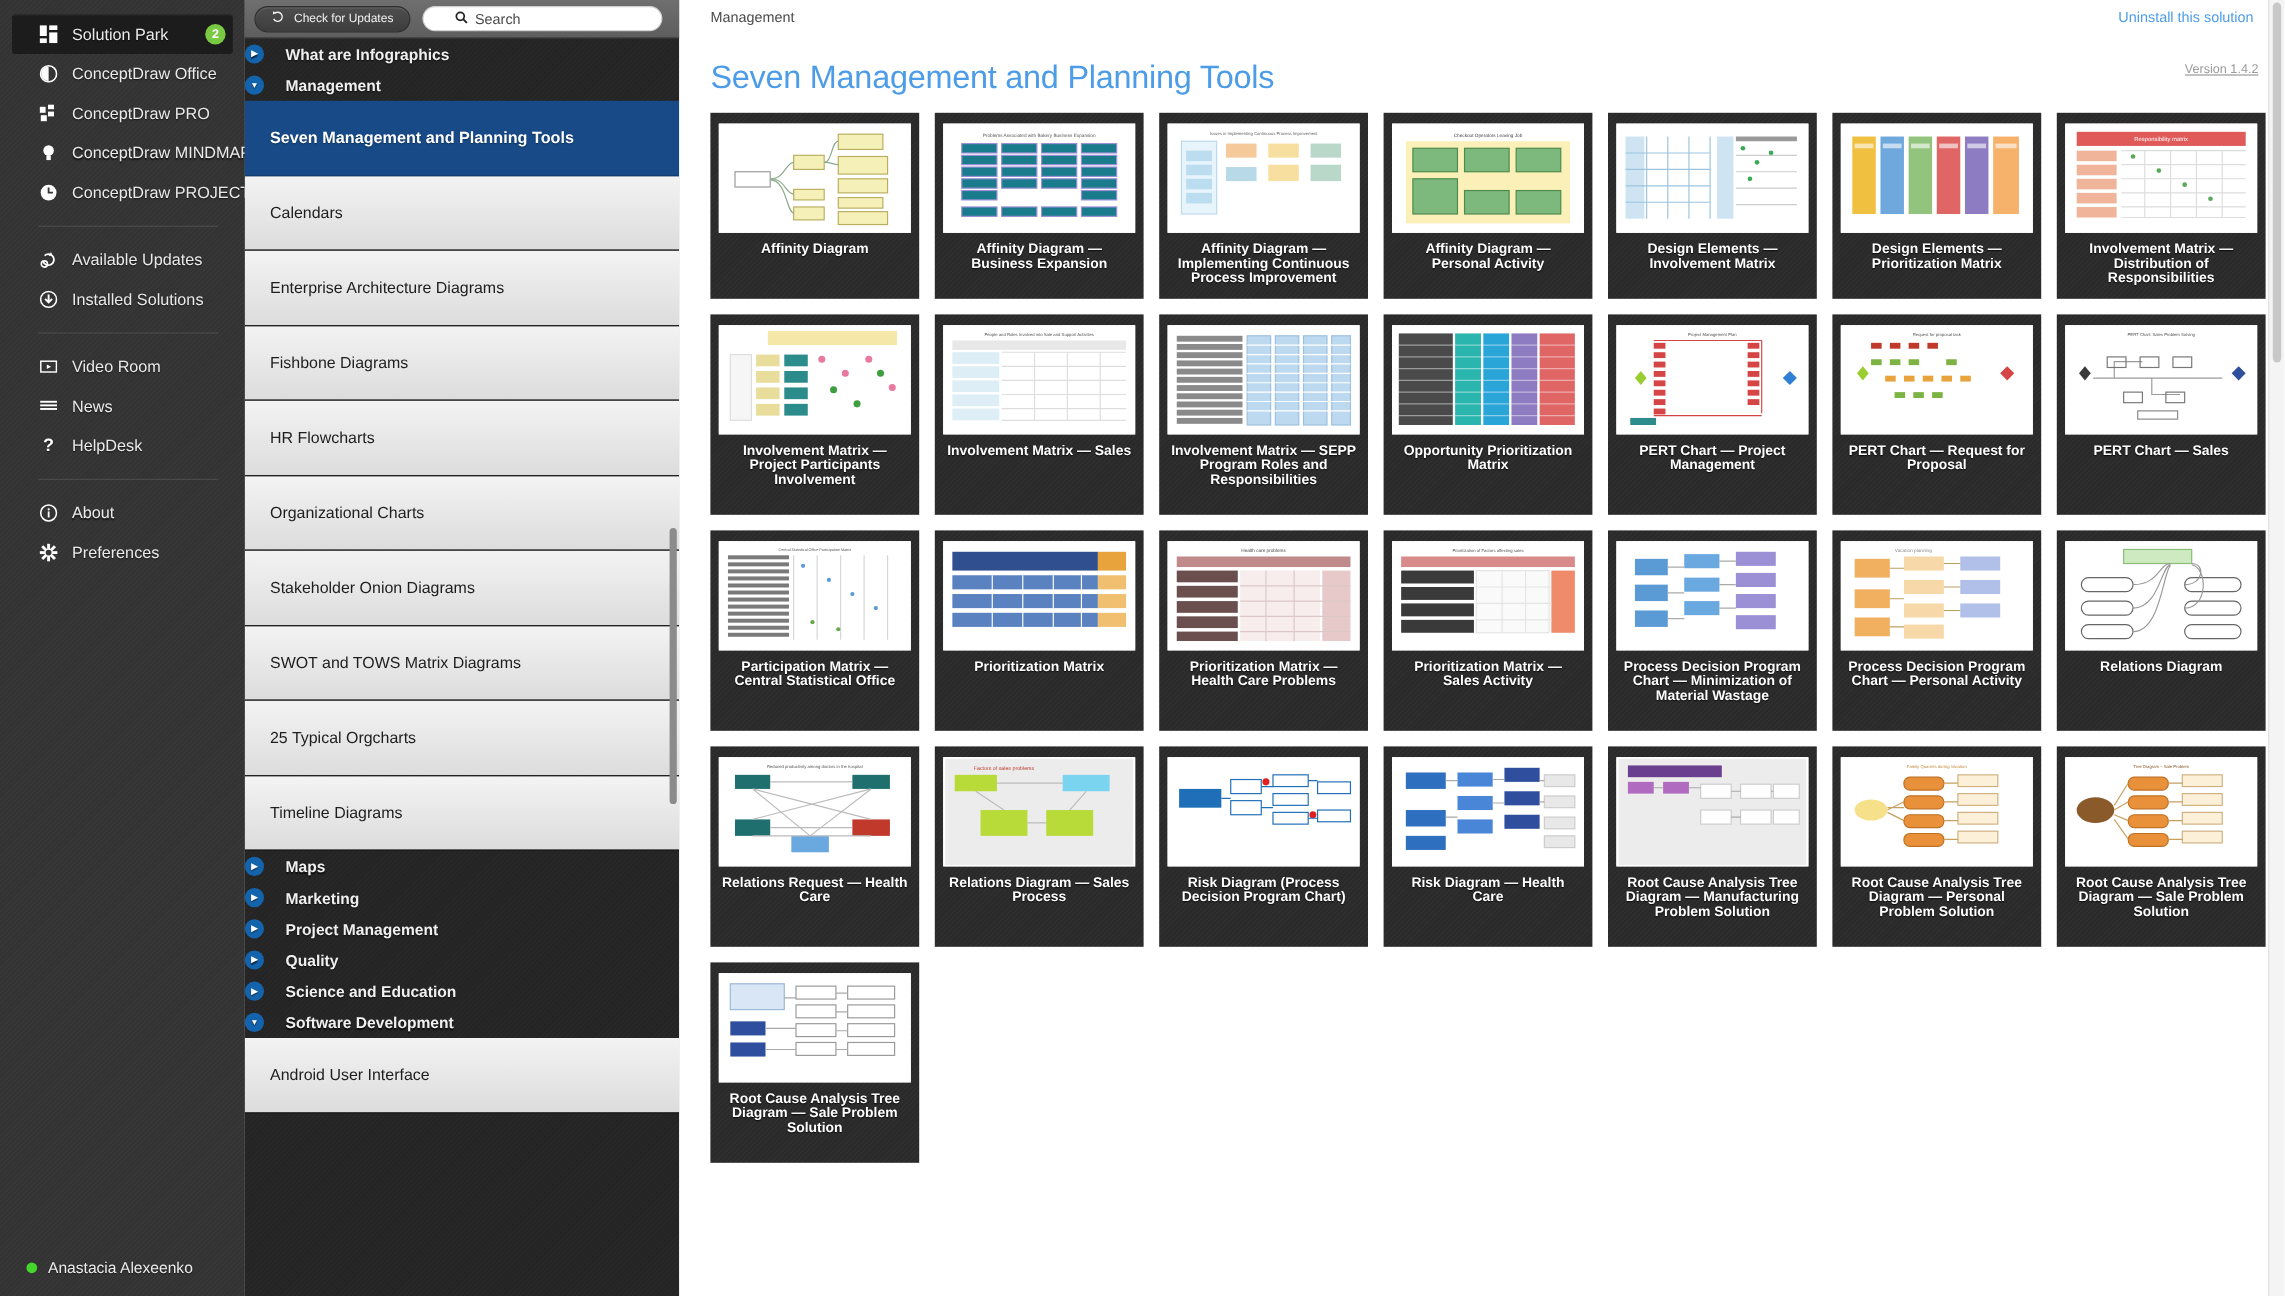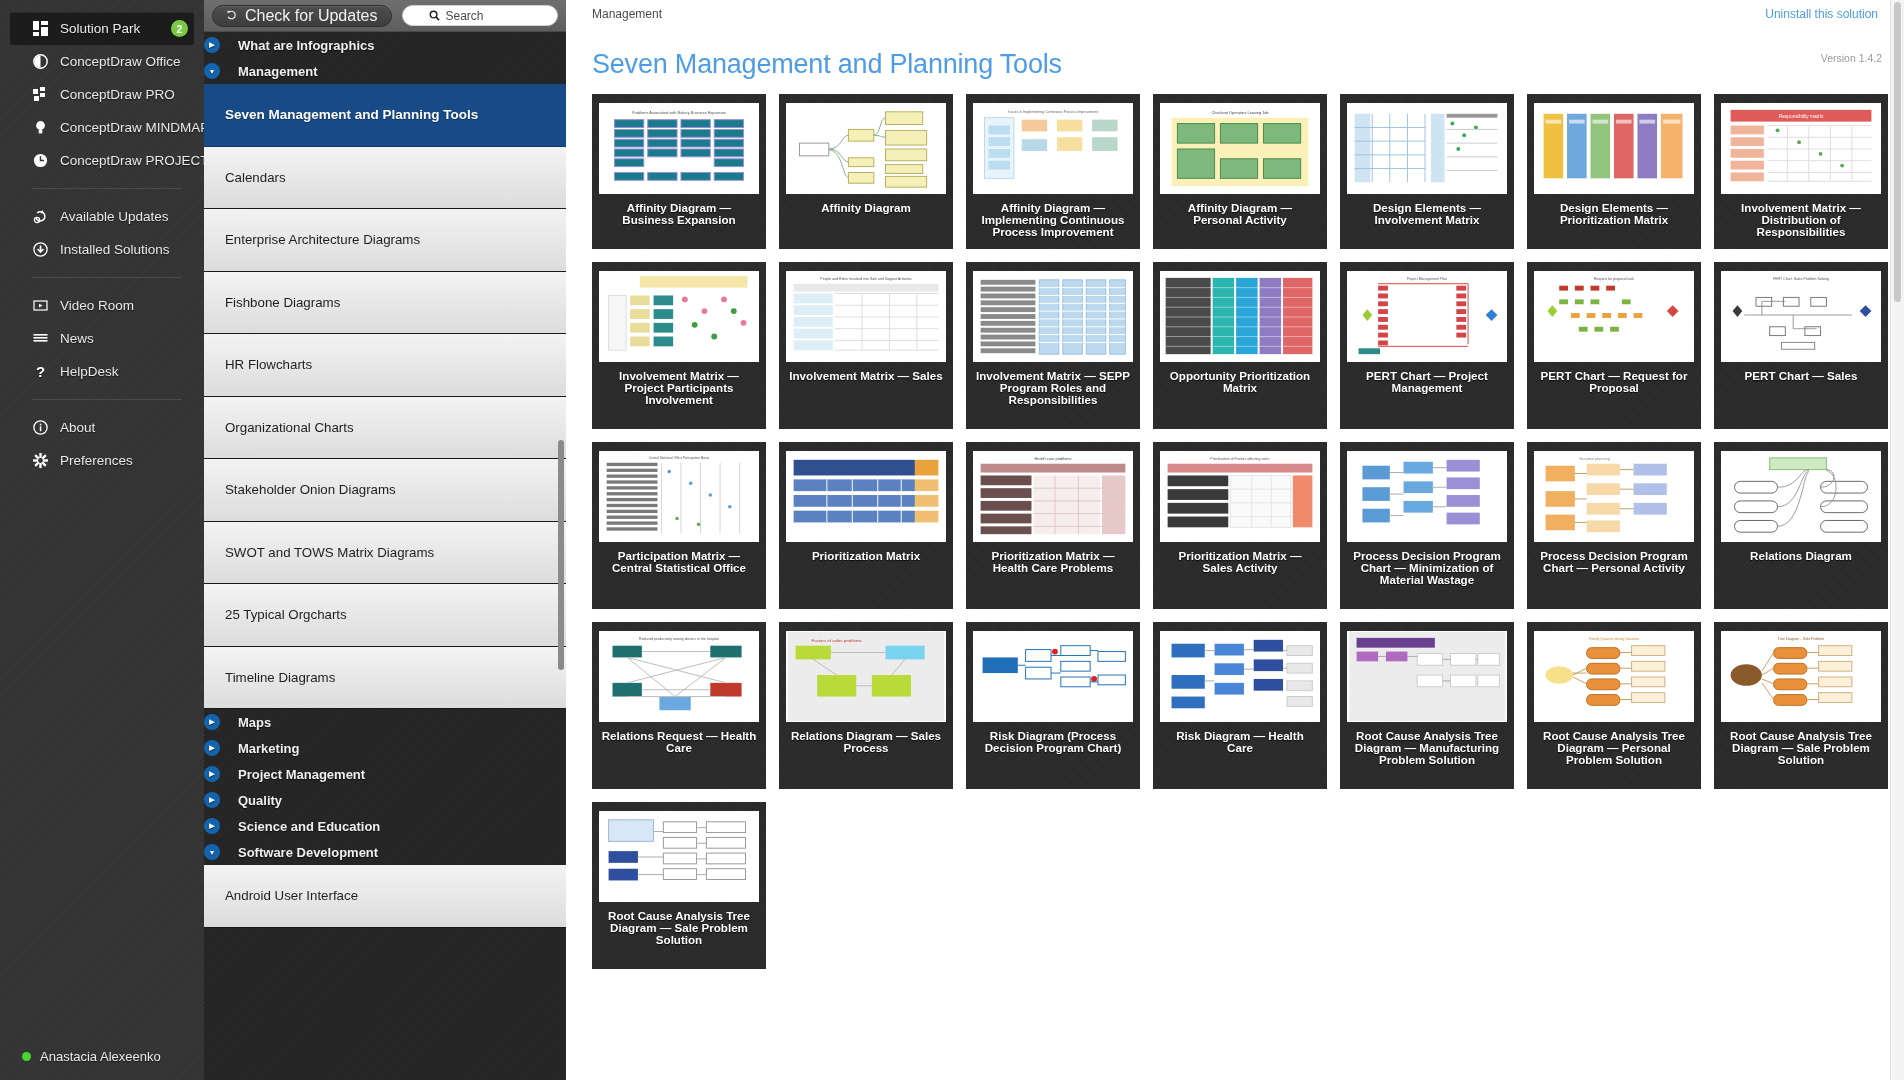--- a/index.html
+++ b/index.html
@@ -58,21 +58,21 @@
     position: absolute; top: 0; left: 0; right: 0; height: 32px;
     background: linear-gradient(#6f6f6f, #5e5e5e);
     display: flex; align-items: center; gap: 10px; padding: 0 8px;
     z-index: 6;
     border-bottom: 1px solid #4a4a4a;
   }
   .btn-updates {
     display: flex; align-items: center; gap: 7px;
     background: linear-gradient(#4e4e4e, #3d3d3d);
     border: 1px solid #2f2f2f; border-radius: 13px;
-    height: 22px; padding: 0 13px; color: #f2f2f2; font-size: 16px;
+    height: 22px; padding: 0 13px; color: #f2f2f2; font-size: 10px;
     box-shadow: 0 1px 0 rgba(255,255,255,0.12) inset;
     white-space: nowrap;
   }
   .search-box {
     flex: 1; height: 21px; background: #fff; border-radius: 11px;
     display: flex; align-items: center; gap: 6px; padding: 0 26px;
     border: 1px solid #d0d0d0; max-width: 200px;
   }
   .search-box .ph { font-size: 12px; color: #4a4a4a; }
 
@@ -124,21 +124,21 @@
   .breadcrumb { font-size: 12px; color: #4a4a4a; }
   .uninstall-link {
     margin-left: auto; font-size: 12px; color: #4d9ce8;
   }
   .sol-title {
     margin: 28px 0 0 26px; font-size: 27px; color: #4d9ce8; font-weight: normal;
     letter-spacing: -0.2px;
   }
   .version {
     position: absolute; right: 22px; top: 52px;
-    font-size: 10.5px; color: #9a9a9a;
+    font-size: 10.5px; color: #9a9a9a; text-decoration: underline;
   }
   .grid {
     display: flex; flex-wrap: wrap; gap: 13px;
     padding: 14px 0 0 26px; width: 1360px;
   }
   .tile {
     width: 174px; background:
       repeating-linear-gradient(135deg, rgba(255,255,255,0.02) 0 1px, rgba(0,0,0,0.03) 1px 3px),
       #2b2b2b;
     display: flex; flex-direction: column; align-items: center;
@@ -423,20 +423,39 @@
   <div class="main">
     <div class="main-head">
       <span class="breadcrumb">Management</span>
       <span class="uninstall-link">Uninstall this solution</span>
     </div>
 
     <h1 class="sol-title">Seven Management and Planning Tools</h1>
     <span class="version">Version 1.4.2</span>
 
     <div class="grid">
+
+      <div class="tile h1">
+        <div class="thumb">
+          <svg class="thumb-inner" viewBox="0 0 160 91">
+              <rect width="160" height="91" fill="#fff"></rect>
+            <rect x="12" y="40" width="30" height="13" fill="#fff" stroke="#999"></rect>
+            <rect x="62" y="26" width="26" height="12" fill="#f5f0b8" stroke="#b9ae5e"></rect>
+            <rect x="62" y="55" width="26" height="9" fill="#f5f0b8" stroke="#b9ae5e"></rect>
+            <rect x="62" y="70" width="26" height="11" fill="#f5f0b8" stroke="#b9ae5e"></rect>
+            <rect x="100" y="8" width="38" height="13" fill="#f5f0b8" stroke="#b9ae5e"></rect>
+            <rect x="100" y="27" width="42" height="15" fill="#f5f0b8" stroke="#b9ae5e"></rect>
+            <rect x="100" y="46" width="42" height="12" fill="#f5f0b8" stroke="#b9ae5e"></rect>
+            <rect x="100" y="62" width="38" height="9" fill="#f5f0b8" stroke="#b9ae5e"></rect>
+            <rect x="100" y="74" width="42" height="11" fill="#f5f0b8" stroke="#b9ae5e"></rect>
+            <path d="M42 46 C55 46 55 32 62 32 M42 46 C55 46 55 59 62 59 M42 47 C56 47 56 75 62 75 M88 32 C95 32 94 14 100 14 M88 32 C95 32 95 34 100 34" stroke="#8aab8a" fill="none"></path>
+          </svg>
+        </div>
+        <div class="tile-label">Affinity Diagram</div>
+      </div>
 
       <div class="tile h1">
         <div class="thumb">
           <svg class="thumb-inner" viewBox="0 0 160 91">
               <rect width="160" height="91" fill="#fff"></rect>
             <text x="80" y="10" font-size="4" fill="#555" text-anchor="middle">Problems Associated with Bakery Business Expansion</text>
             <g fill="#1a7b8c" stroke="#9b8fd6" stroke-width="1">
               <rect x="14" y="16" width="30" height="8"></rect>
                 <rect x="14" y="26" width="30" height="8"></rect>
                 <rect x="14" y="36" width="30" height="8"></rect>
@@ -462,39 +481,20 @@
             </g>
           </svg>
         </div>
         <div class="tile-label">Affinity Diagram — Business Expansion</div>
       </div>
 
       <div class="tile h1">
         <div class="thumb">
           <svg class="thumb-inner" viewBox="0 0 160 91">
               <rect width="160" height="91" fill="#fff"></rect>
-            <rect x="12" y="40" width="30" height="13" fill="#fff" stroke="#999"></rect>
-            <rect x="62" y="26" width="26" height="12" fill="#f5f0b8" stroke="#b9ae5e"></rect>
-            <rect x="62" y="55" width="26" height="9" fill="#f5f0b8" stroke="#b9ae5e"></rect>
-            <rect x="62" y="70" width="26" height="11" fill="#f5f0b8" stroke="#b9ae5e"></rect>
-            <rect x="100" y="8" width="38" height="13" fill="#f5f0b8" stroke="#b9ae5e"></rect>
-            <rect x="100" y="27" width="42" height="15" fill="#f5f0b8" stroke="#b9ae5e"></rect>
-            <rect x="100" y="46" width="42" height="12" fill="#f5f0b8" stroke="#b9ae5e"></rect>
-            <rect x="100" y="62" width="38" height="9" fill="#f5f0b8" stroke="#b9ae5e"></rect>
-            <rect x="100" y="74" width="42" height="11" fill="#f5f0b8" stroke="#b9ae5e"></rect>
-            <path d="M42 46 C55 46 55 32 62 32 M42 46 C55 46 55 59 62 59 M42 47 C56 47 56 75 62 75 M88 32 C95 32 94 14 100 14 M88 32 C95 32 95 34 100 34" stroke="#8aab8a" fill="none"></path>
-          </svg>
-        </div>
-        <div class="tile-label">Affinity Diagram</div>
-      </div>
-
-      <div class="tile h1">
-        <div class="thumb">
-          <svg class="thumb-inner" viewBox="0 0 160 91">
-              <rect width="160" height="91" fill="#fff"></rect>
             <text x="80" y="9" font-size="3.6" fill="#666" text-anchor="middle">Issues in Implementing Continuous Process Improvement</text>
             <rect x="10" y="14" width="30" height="62" fill="#e8f4fb" stroke="#bcd9ea"></rect>
             <g>
                 <rect x="14" y="22" width="22" height="9" fill="#bcdcf0"></rect>
                 <rect x="14" y="34" width="22" height="9" fill="#bcdcf0"></rect>
                 <rect x="14" y="46" width="22" height="9" fill="#bcdcf0"></rect>
                 <rect x="14" y="58" width="22" height="9" fill="#bcdcf0"></rect>
               </g>
             <rect x="48" y="16" width="26" height="12" fill="#f5c99a"></rect>
             <rect x="48" y="36" width="26" height="12" fill="#b7d9e8"></rect>

